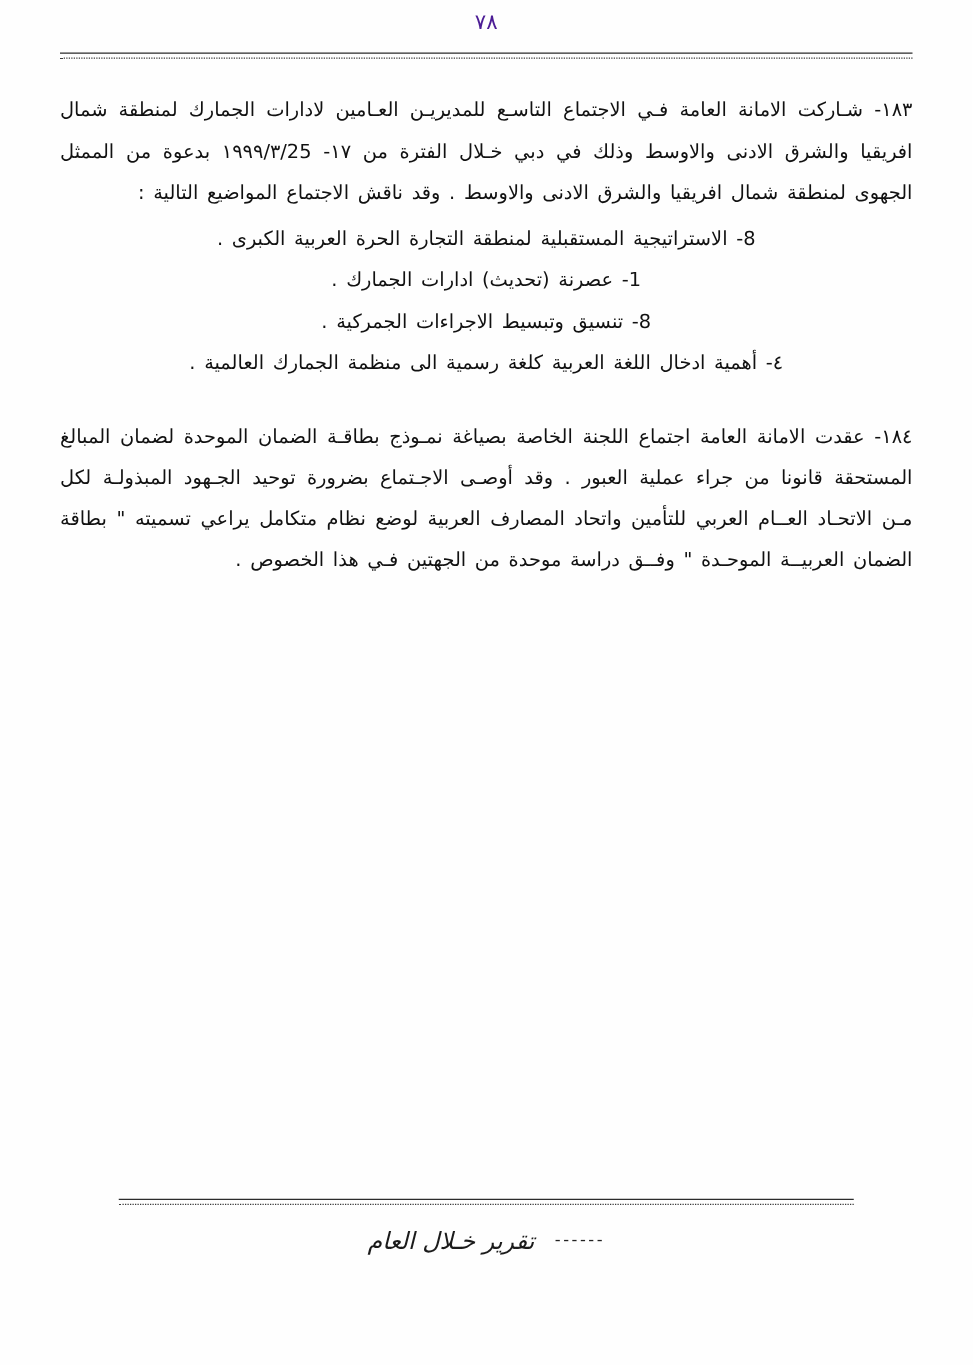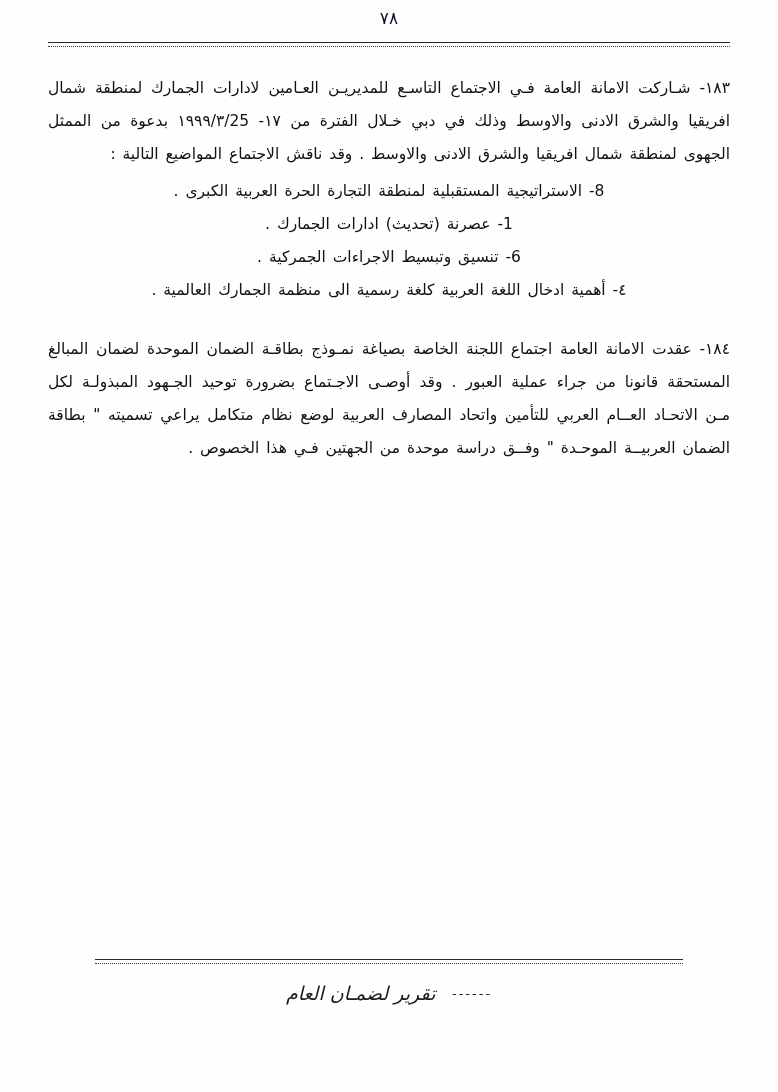--- a/index.html
+++ b/index.html
@@ -21,21 +21,21 @@
   }
   
   .page-number {
     position: absolute;
     top: 8px;
     left: 0;
     right: 0;
     text-align: center;
     font-family: "DejaVu Sans", sans-serif;
     font-size: 17px;
-    color: #0f172a;
+    color: #4c1d95;
     letter-spacing: 1px;
   }
   
   .rule-top {
     position: absolute;
     top: 42px;
     left: 48px;
     right: 48px;
     height: 3px;
     border-top: 1px solid #2b2b2b;
@@ -125,30 +125,30 @@
 
   <div class="rule-top"></div>
 
   <div class="content">
 
     <p class="para lead">١٨٣- شـاركت الامانة العامة فـي الاجتماع التاسـع للمديريـن العـامين لادارات الجمارك لمنطقة شمال افريقيا والشرق الادنى والاوسط وذلك في دبي  خـلال الفترة من ١٧- ١٩٩٩/٣/25 بدعوة من الممثل الجهوى لمنطقة شمال افريقيا والشرق الادنى والاوسط . وقد ناقش الاجتماع المواضيع التالية :</p>
 
     <ul class="sub-list">
       <li class="sub-item">8- الاستراتيجية المستقبلية لمنطقة التجارة الحرة العربية الكبرى .</li>
       <li class="sub-item">1- عصرنة (تحديث) ادارات الجمارك .</li>
-      <li class="sub-item">6- تنسيق وتبسيط الاجراءات الجمركية .</li>
+      <li class="sub-item">8- تنسيق وتبسيط الاجراءات الجمركية .</li>
       <li class="sub-item">٤- أهمية ادخال اللغة العربية كلغة رسمية الى منظمة الجمارك العالمية .</li>
     </ul>
 
     <p class="para block-gap">١٨٤- عقدت الامانة العامة اجتماع اللجنة الخاصة بصياغة نمـوذج بطاقـة الضمان الموحدة لضمان المبالغ المستحقة قانونا من جراء عملية العبور . وقد  أوصـى الاجـتماع بضرورة توحيد الجـهود المبذولـة لكل مـن الاتحـاد العــام العربي للتأمين واتحاد المصارف العربية لوضع نظام متكامل يراعي  تسميته " بطاقة الضمان العربيــة الموحـدة "  وفــق دراسة موحدة من الجهتين فـي هذا الخصوص .</p>
 
 
 
   </div>
 
   <div class="rule-bottom"></div>
 
   <div class="footer">
     <span class="footer-dashes">------</span>
-    <span class="footer-title">تقرير لضمـان العام</span>
+    <span class="footer-title">تقرير خـلال العام</span>
   </div>
 
 </div>
 
 </body></html>

